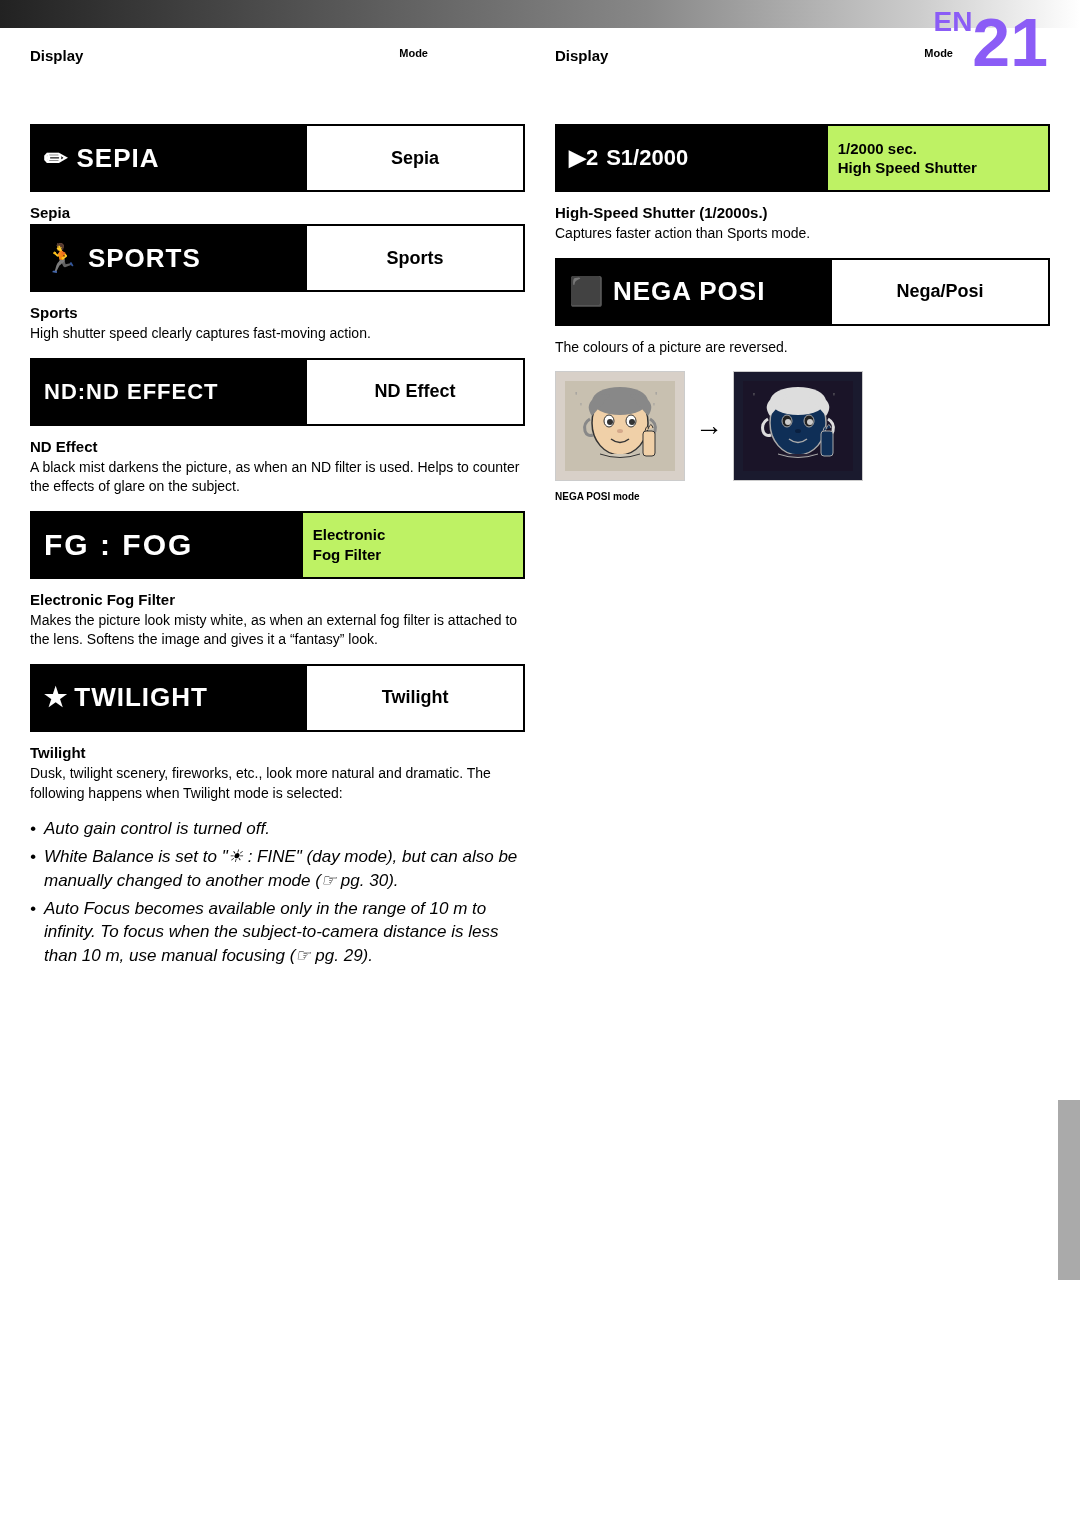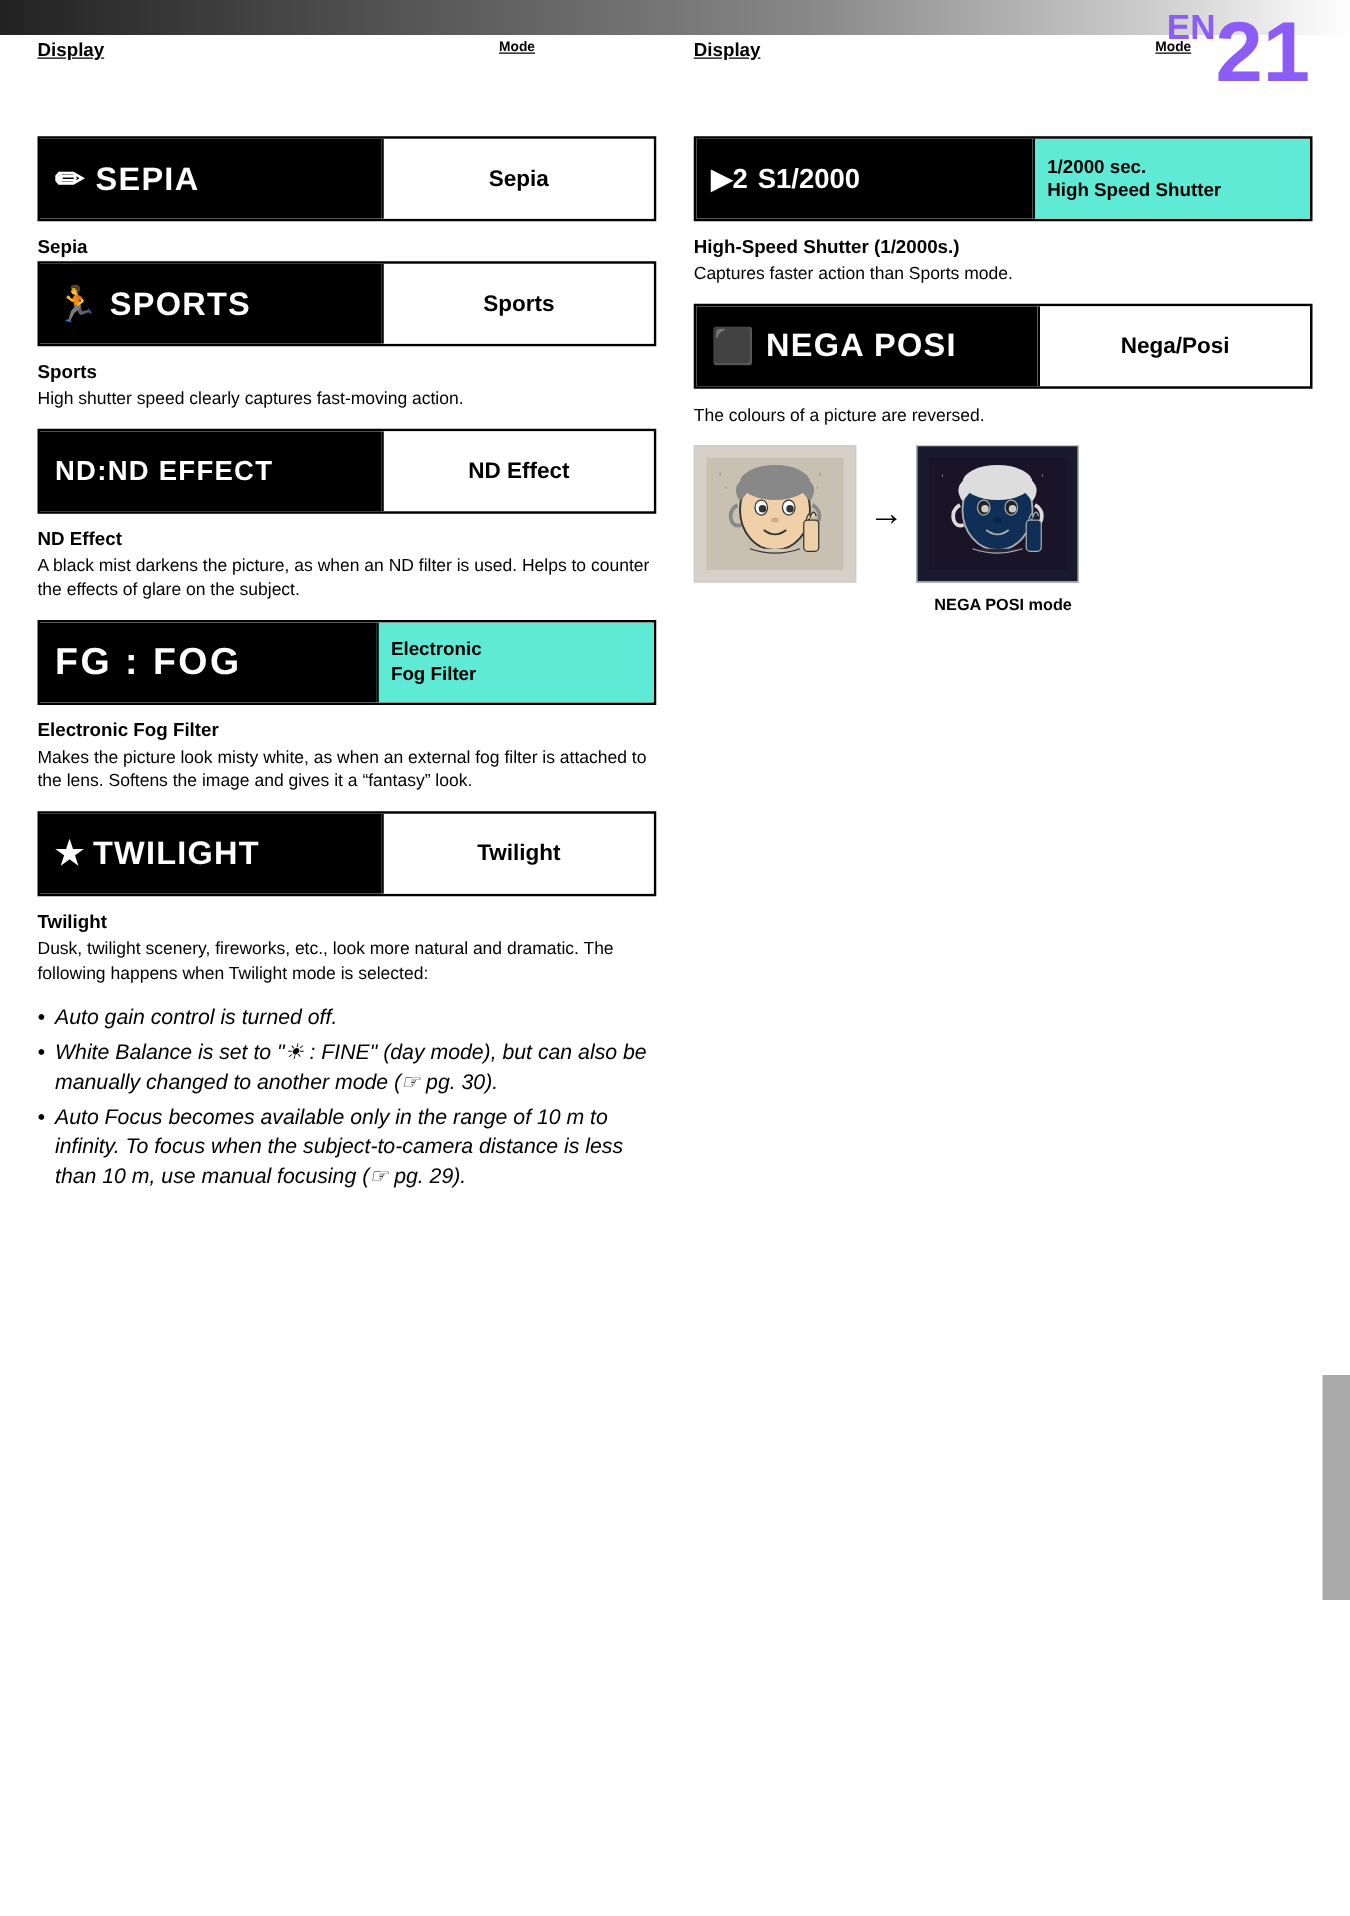--- a/index.html
+++ b/index.html
@@ -59,23 +59,22 @@
     }
     .col-right {
       flex: 1;
       min-width: 0;
     }
 
     
     .col-headers {
       display: flex;
       padding: 0 30px;
-      margin-top: 4px;
+      margin-top: 19px;
       gap: 30px;
-      text-decoration: underline;
     }
     .col-header-pair {
       flex: 1;
       display: flex;
       gap: 0;
     }
     .col-header-display {
       font-weight: bold;
       font-size: 15px;
       flex: 1.1;
@@ -119,21 +118,21 @@
       font-size: 18px;
       font-weight: bold;
       border-left: 2px solid #000;
       padding: 6px;
       text-align: center;
     }
 
     
     .mode-box-label-2line {
       flex: 0.9;
-      background: #5eead4;
+      background: #bef264;
       display: flex;
       align-items: center;
       justify-content: flex-start;
       font-size: 15px;
       font-weight: bold;
       border-left: 2px solid #000;
       padding: 6px 10px;
       text-align: left;
       line-height: 1.3;
     }
@@ -189,23 +188,22 @@
       overflow: hidden;
     }
     .nega-img-inv {
       background: #1a1a2e;
     }
     .arrow-right {
       font-size: 28px;
       color: #000;
     }
     .nega-caption {
-      font-size: 13px;
-      font-weight: bold;
-      text-align: center;
+      font-size: 10px;
+      font-weight: bold;
       margin-top: 4px;
     }
 
     
     .face-svg {
       width: 110px;
       height: 90px;
     }
 
     

